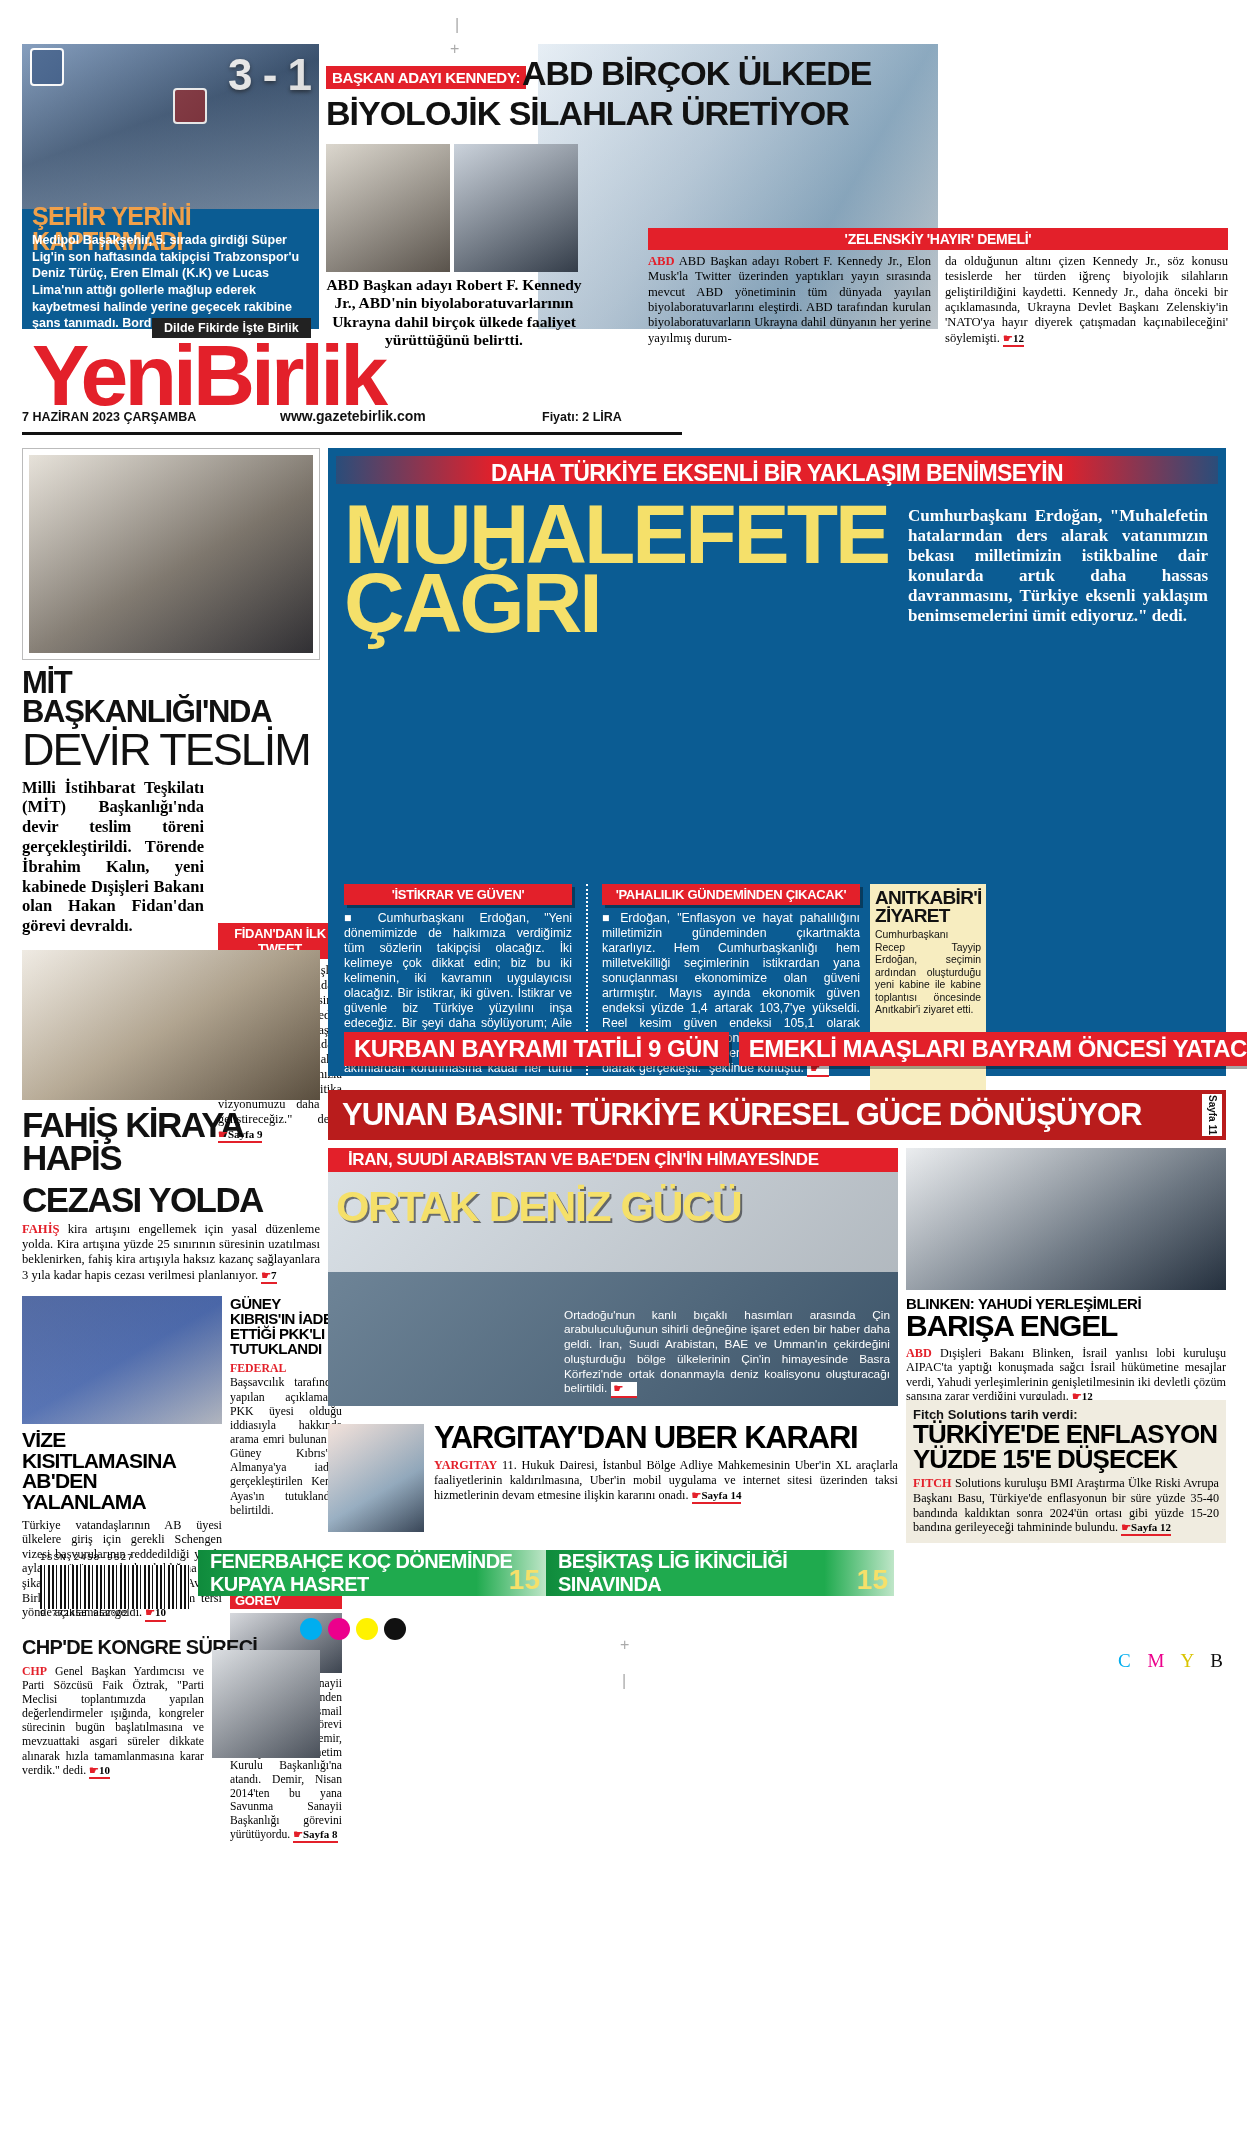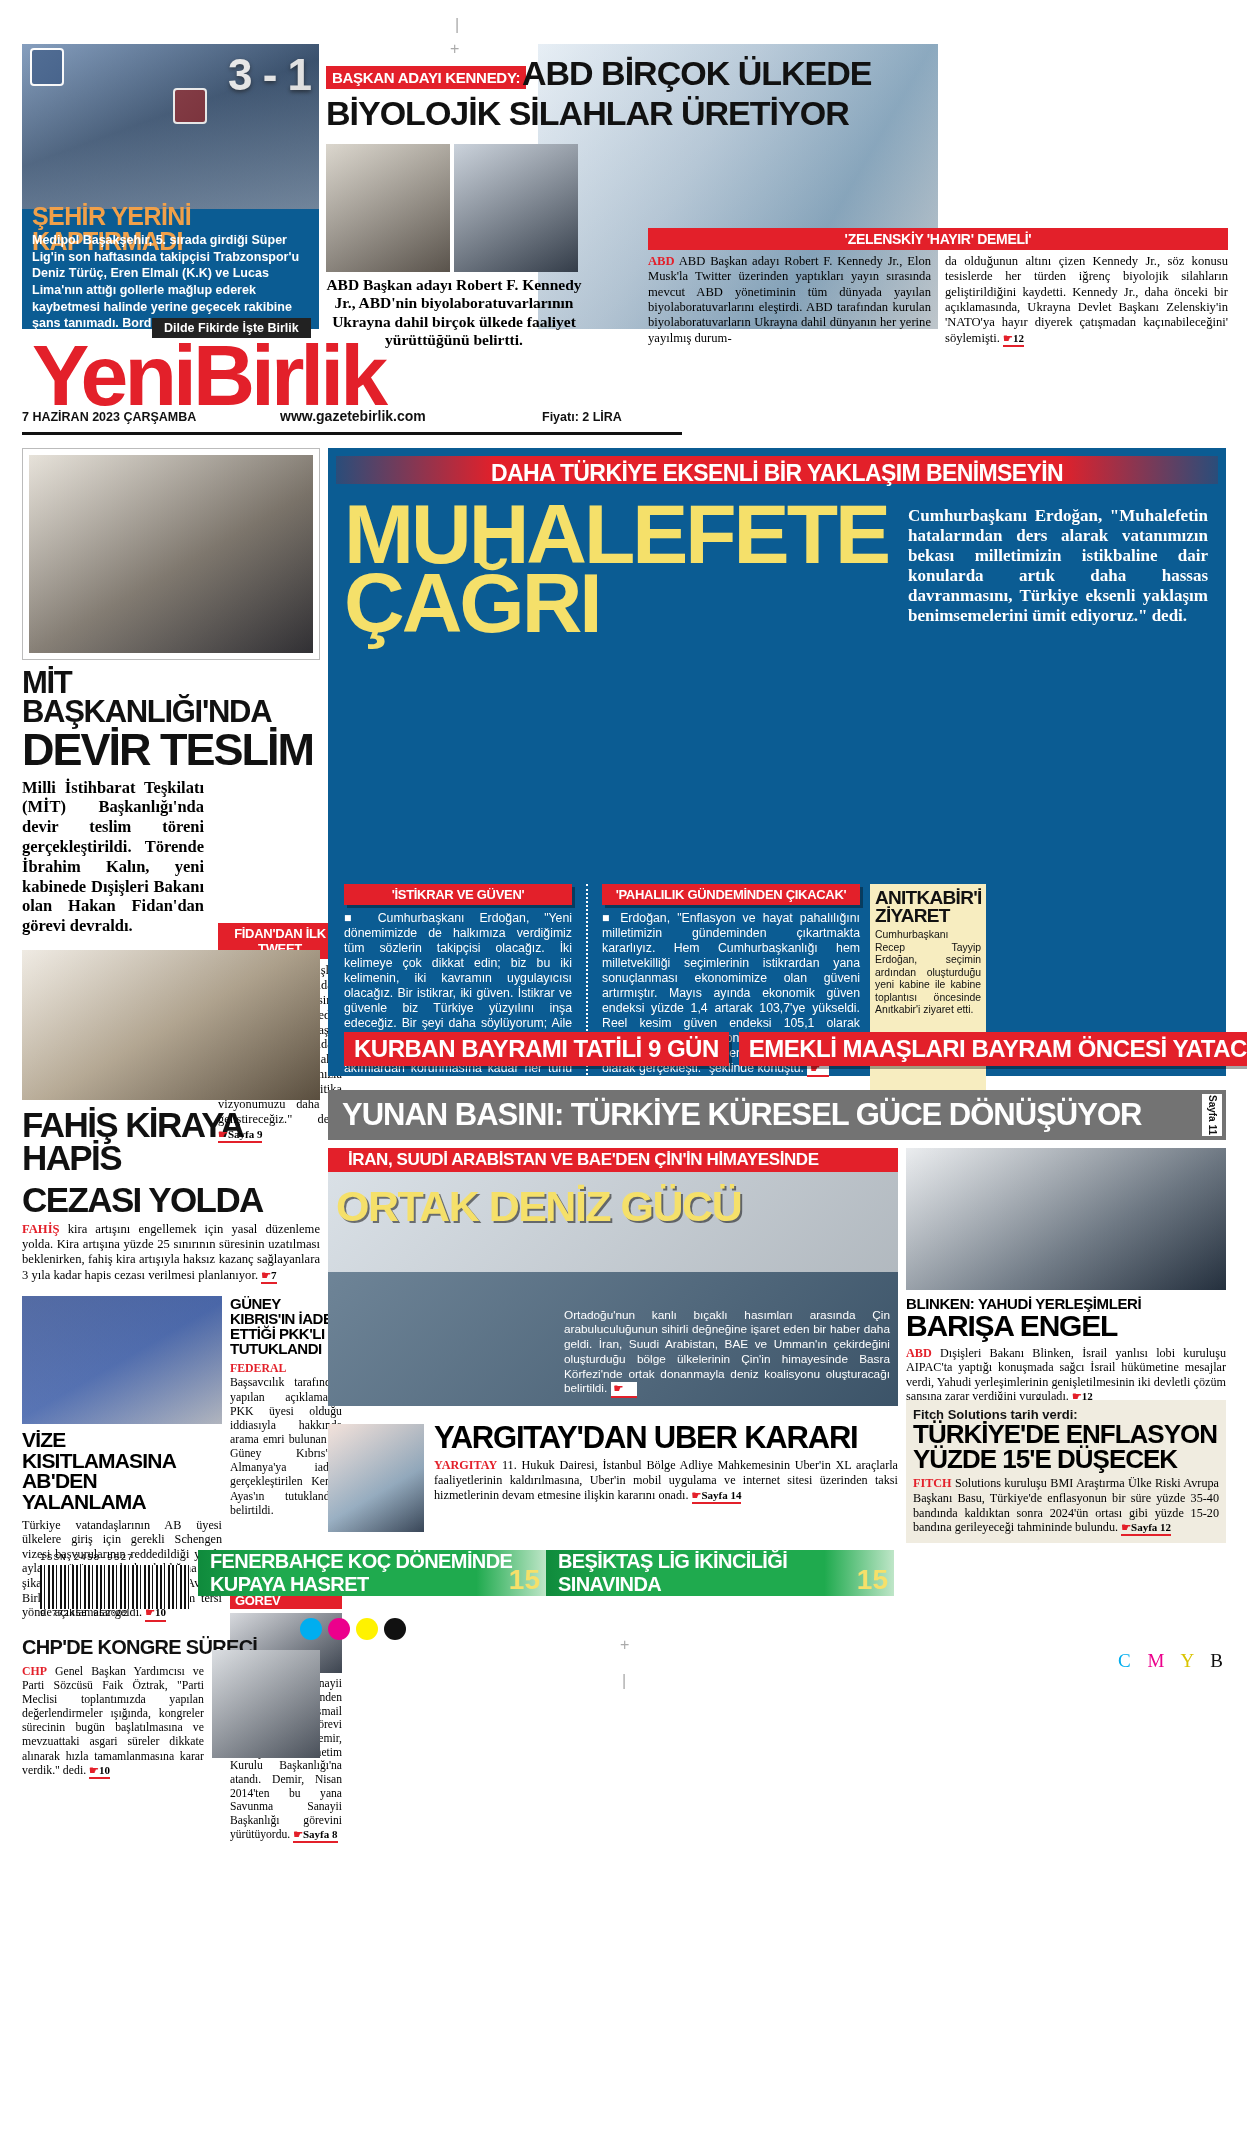--- a/index.html
+++ b/index.html
@@ -74,21 +74,21 @@
   .mast-date{position:absolute;left:0;top:92px;font-size:12.5px;font-weight:bold;color:#111;}
   .mast-url{position:absolute;left:258px;top:90px;font-size:14px;font-weight:bold;color:#111;}
   .mast-price{position:absolute;left:520px;top:92px;font-size:12.5px;font-weight:bold;color:#111;}
 
   
   .lcol{position:absolute;left:22px;top:448px;width:298px;}
   .lcol .fr{border:1px solid #bbb;padding:6px;}
   .mit-ph{width:100%;height:198px;}
   .mit-h1{margin-top:8px;font-family:"Liberation Sans",sans-serif;font-weight:bold;
     font-size:31px;line-height:.95;letter-spacing:-1.3px;color:#111;}
-  .mit-h2{font-family:"Liberation Sans",sans-serif;font-weight:bold;font-size:45px;
+  .mit-h2{font-family:"Liberation Sans",sans-serif;font-weight:normal;font-size:45px;
     line-height:.95;letter-spacing:-2px;color:#111;margin-top:2px;}
   .mit-body{margin-top:6px;width:182px;font-family:"Liberation Serif",serif;font-weight:bold;
     font-size:16.5px;line-height:1.2;text-align:justify;}
 
   .fidan{position:absolute;left:196px;top:255px;width:124px;}
   .fidan-bar{background:#e3202a;color:#fff;font-weight:bold;font-size:13px;text-align:center;
     padding:3px 0;letter-spacing:-.3px;}
   .fidan-tx{margin-top:4px;font-family:"Liberation Serif",serif;font-size:12.4px;
     line-height:1.2;text-align:justify;}
 
@@ -144,21 +144,21 @@
   .dotsep{width:2px;border-left:2px dotted #fff;margin:0 4px;}
   .anit{width:116px;background:#f7edc0;padding:5px;}
   .anit-h{font-weight:bold;font-size:19px;line-height:.95;letter-spacing:-.7px;color:#111;}
   .anit-tx{margin-top:4px;font-size:10.4px;line-height:1.2;text-align:justify;color:#111;}
 
   .btmbars{position:absolute;left:16px;bottom:10px;width:866px;display:flex;gap:10px;}
   .bb{background:#e3202a;color:#fff;font-weight:bold;font-size:24px;padding:3px 10px;
     box-shadow:3px 3px 0 rgba(0,0,0,.35);letter-spacing:-.5px;white-space:nowrap;}
 
   
-  .yunan{position:absolute;left:328px;top:1090px;width:898px;height:50px;background:#737373;}
+  .yunan{position:absolute;left:328px;top:1090px;width:898px;height:50px;background:#b91c1c;}
   .yunan span{display:block;color:#fff;font-weight:bold;font-size:31px;line-height:50px;
     padding-left:14px;letter-spacing:-1px;}
   .yunan-side{position:absolute;right:4px;top:4px;width:20px;height:42px;background:#fff;
     color:#111;font-weight:bold;font-size:10px;writing-mode:vertical-rl;text-align:center;
     line-height:20px;}
 
   
   .deniz{position:absolute;left:328px;top:1148px;width:570px;height:258px;}
   .deniz-k{position:absolute;left:0;top:0;width:570px;background:#e3202a;color:#fff;
     font-weight:bold;font-size:17px;padding:2px 20px;letter-spacing:-.4px;z-index:3;}

